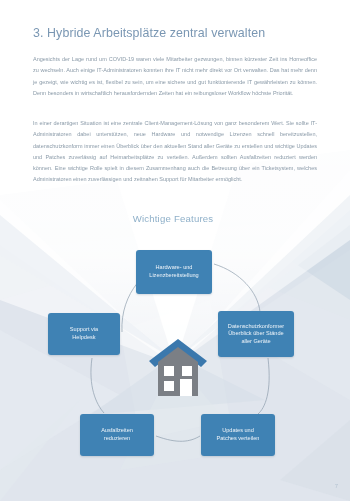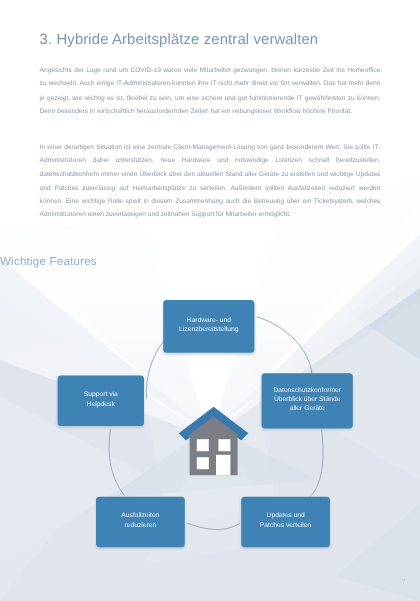--- a/index.html
+++ b/index.html
@@ -57,21 +57,21 @@
     text-justify: inter-word;
   }
   .para-1 { top: 54px; }
   .para-2 { top: 118px; }
 
   .features-heading {
     position: absolute;
     left: 0;
     top: 213px;
     width: 346px;
-    text-align: left;
+    text-align: center;
     font-size: 9.6px;
     color: #8fb0c9;
     letter-spacing: 0.2px;
   }
 
   
   .diagram {
     position: absolute;
     left: 0; top: 0;
     width: 350px;

